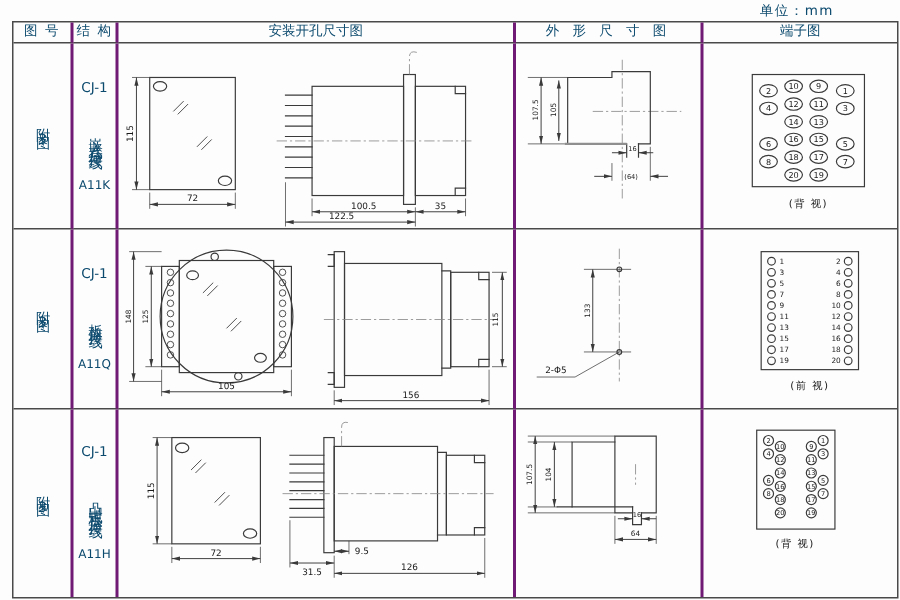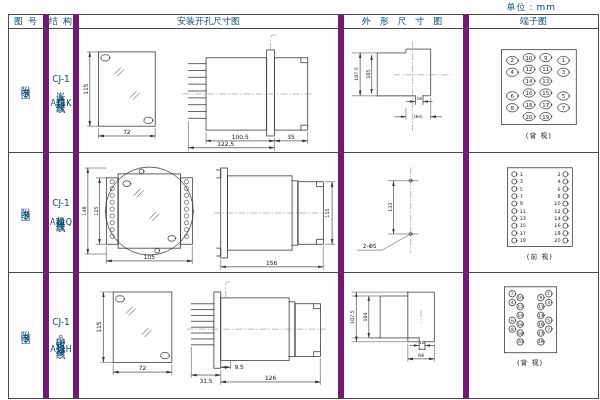--- a/index.html
+++ b/index.html
@@ -1,26 +1,26 @@
 <!DOCTYPE html>
 <html><head>
 <meta charset="utf-8">
 <style>
   html,body{margin:0;padding:0;background:#fff}
   .page{position:relative;width:600px;height:400px;background:#fdfdfd;font-family:"DejaVu Sans",sans-serif;color:#0c4a6e;overflow:hidden}
   .unit{position:absolute;top:1px;right:44px;font-size:9px;letter-spacing:1px}
   .tbl{position:absolute;left:8px;top:14px;display:grid;grid-template-columns:40px 30px 265px 125px 129px;grid-template-rows:14px 124px 120px 125px;border:1px solid #4a4a4a;background:#fdfdfd}
-  .c{border-right:6px solid #701a75;border-bottom:1px solid #4a4a4a;position:relative;display:flex;align-items:center;justify-content:center;overflow:hidden}
+  .c{border-right:2px solid #701a75;border-bottom:1px solid #4a4a4a;position:relative;display:flex;align-items:center;justify-content:center;overflow:hidden}
   .c:nth-child(5n){border-right:none}
   .c:nth-child(n+16){border-bottom:none}
   .hd{font-size:9px;line-height:1}
   .sp{letter-spacing:3px}
   .sp2{letter-spacing:1px}
   .fig{writing-mode:vertical-rl;text-orientation:upright;font-size:9.5px;letter-spacing:5px;line-height:1}
-  .structc{flex-direction:column;gap:0}
+  .structc{flex-direction:column;gap:20px}
   .model{font-size:9px}
   .desc{writing-mode:vertical-rl;text-orientation:upright;font-size:9.5px;letter-spacing:2.5px;line-height:1}
   .code{font-size:8px}
   svg{display:block}
   .ln{stroke:#3a3a3a;stroke-width:.8;fill:none;stroke-linecap:square}
   .h{stroke:#3a3a3a;stroke-width:.6;fill:none}
   .thk{stroke:#8f8f8f;stroke-width:1.6;fill:none}
   .cl{stroke:#868686;stroke-width:.55;fill:none;stroke-dasharray:7 2 1.5 2}
   .dm{stroke:#3a3a3a;stroke-width:.65;fill:none;marker-start:url(#arr);marker-end:url(#arr)}
   .de{stroke:#3a3a3a;stroke-width:.65;fill:none;marker-end:url(#arr)}

